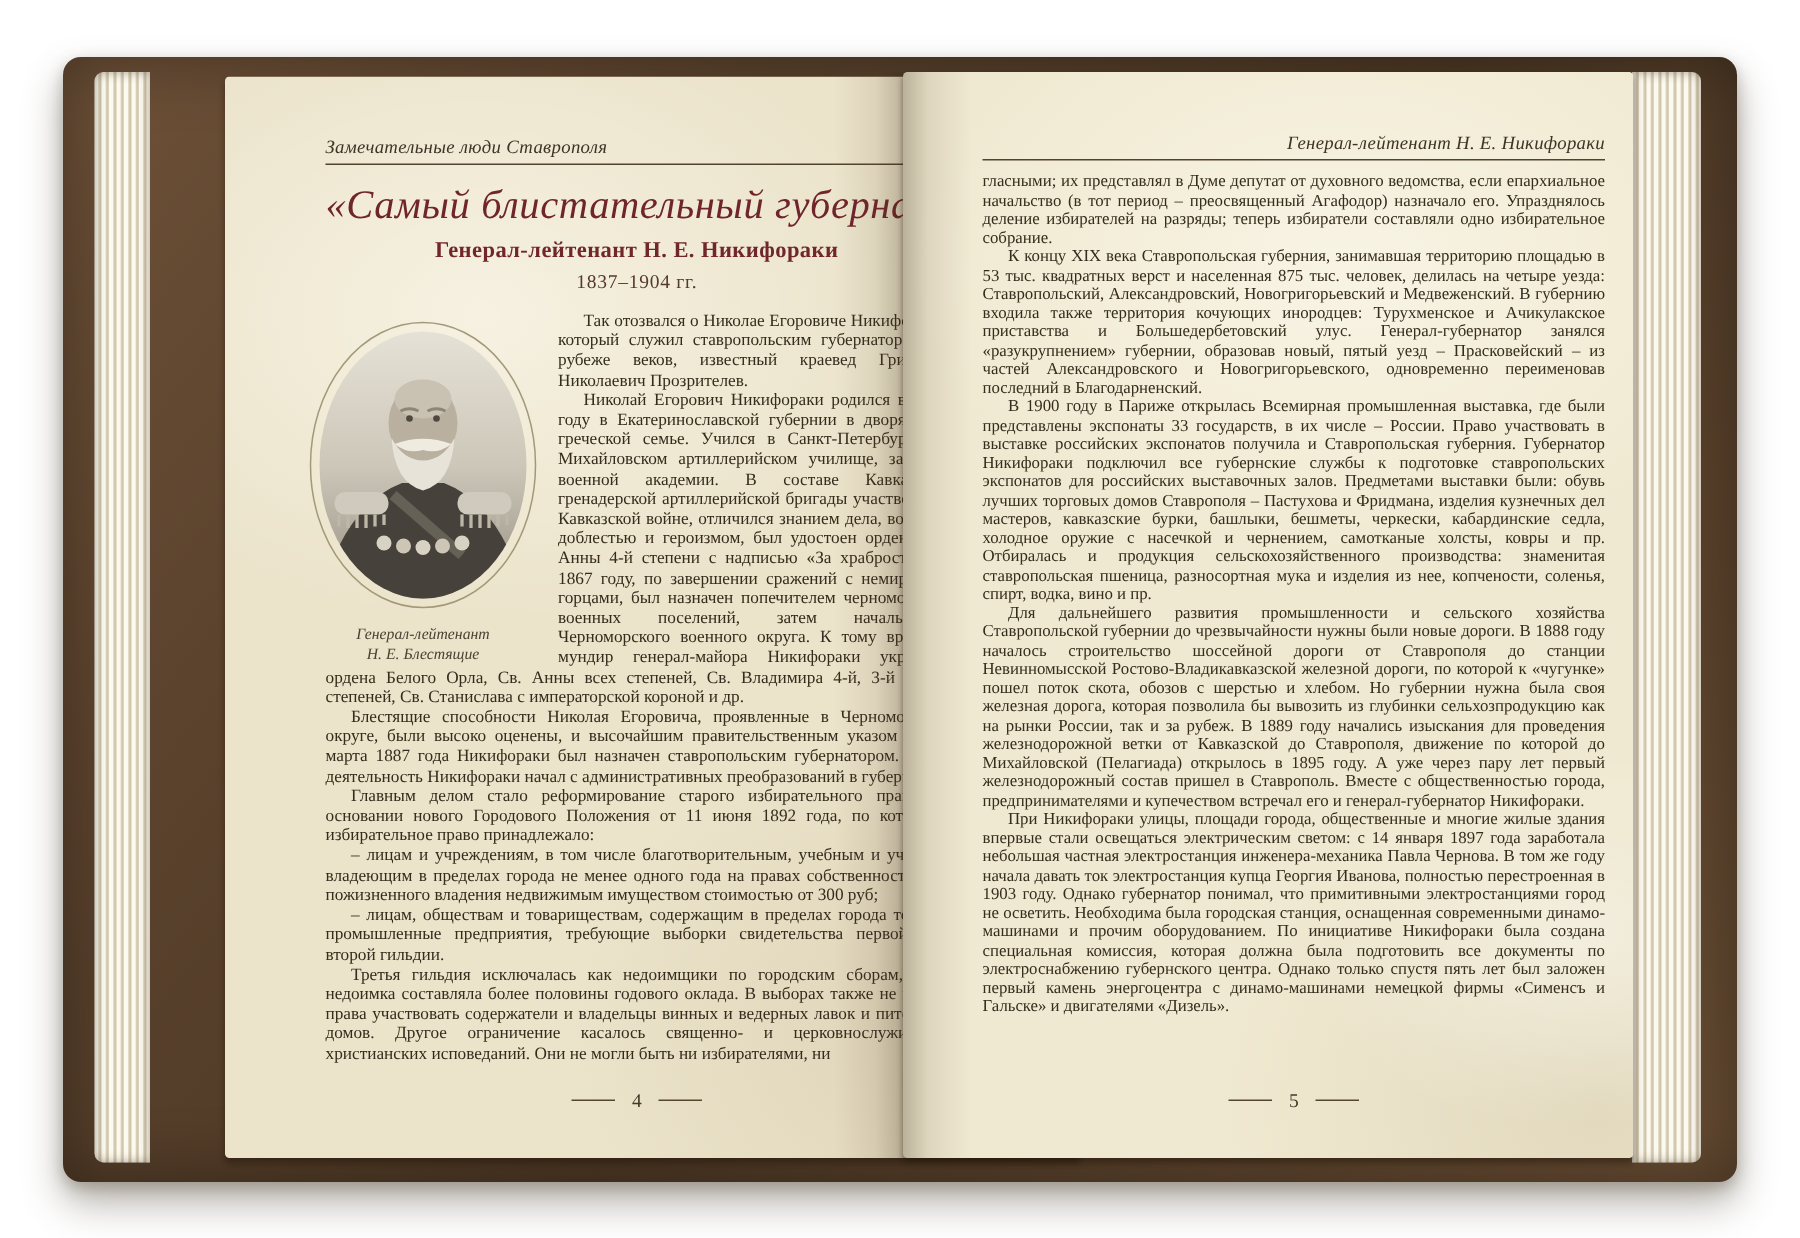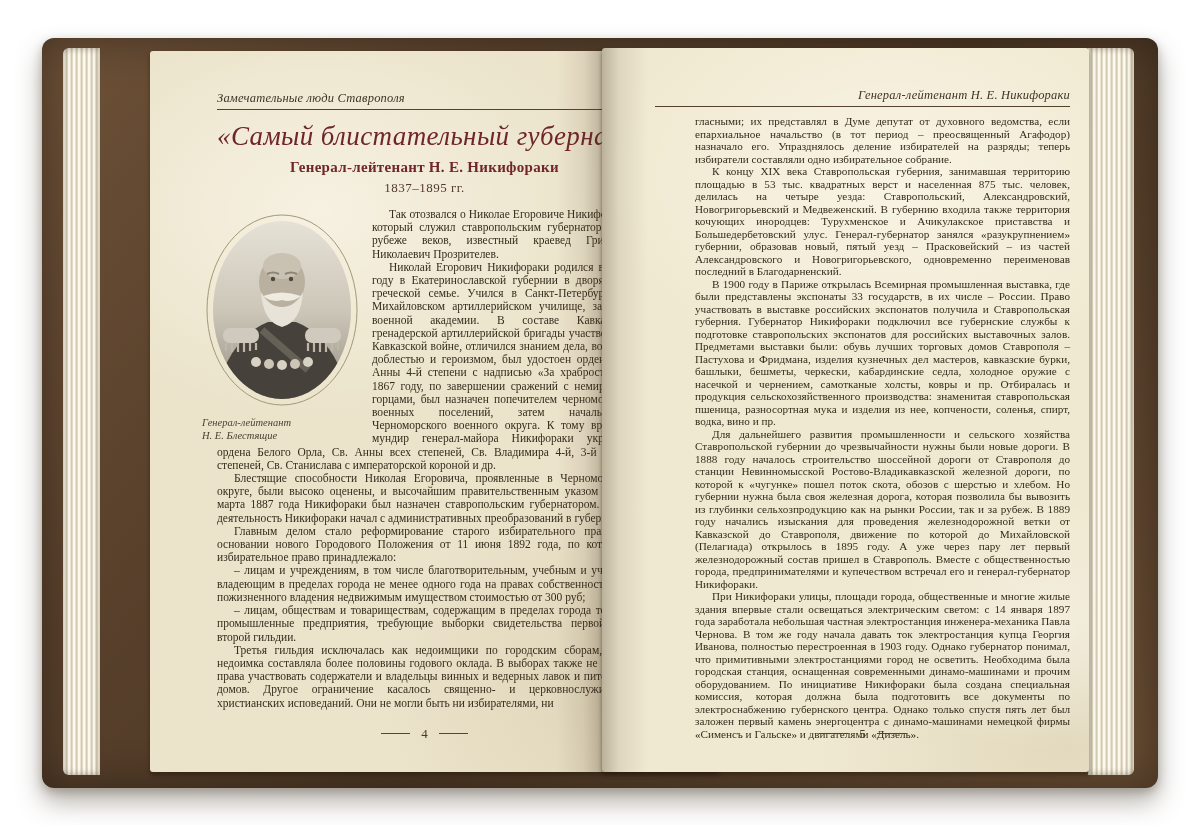--- a/index.html
+++ b/index.html
@@ -58,26 +58,26 @@
   .header-rule { margin-top:3px; border-bottom:1.4px solid #53432e; }
 
   .article-title    { margin-top:11px; text-align:center; font-style:italic; font-size:27px; color:#70242b; letter-spacing:.4px; white-space:nowrap; }
   .article-subtitle { margin-top:7px;  text-align:center; font-weight:bold;  font-size:15px; color:#70262a; letter-spacing:.3px; }
   .article-dates    { margin-top:4px;  text-align:center; font-size:13px; color:#55382e; letter-spacing:.5px; }
 
   .body-text {
     margin-top:12px; font-size:11.5px; line-height:13.2px; color:#362c1d;
     text-align:justify; text-justify:inter-word;
   }
-  .page.right .body-text { margin-top:8px; font-size:11.2px; line-height:12.5px;margin-left:40px; }
+  .page.right .body-text { margin-top:8px; font-size:11.2px; line-height:12.5px; }
   .para { margin:0; text-indent:17px; }
   .para.noindent { text-indent:0; }
 
   
-  .portrait-figure { float:left; width:160px; margin:4px 10px 2px -15px; text-align:left; }
+  .portrait-figure { float:left; width:160px; margin:4px 10px 2px -15px; text-align:center; }
   .portrait-caption { margin-top:6px; font-style:italic; font-size:10.5px; line-height:12.5px; color:#4b4134; }
 
   
   .page-number {
     position:absolute; bottom:30px; left:0; width:100%; text-align:center;
     font-size:13px; color:#443a2a;
   }
   .num-dash {
     display:inline-block; width:29px; border-top:1.2px solid #55472f;
     vertical-align:middle; margin:0 11px 3px 11px;
@@ -90,21 +90,21 @@
   <div class="edges left"></div>
   <div class="edges right"></div>
 
   <div class="page left">
     <div class="page-content">
       <div class="page-header">Замечательные люди Ставрополя</div>
       <div class="header-rule"></div>
 
       <div class="article-title">«Самый блистательный губернатор…»</div>
       <div class="article-subtitle">Генерал-лейтенант Н. Е. Никифораки</div>
-      <div class="article-dates">1837–1895 гг.</div>
+      <div class="article-dates">1837–1904 гг.</div>
 
       <div class="body-text">
         <div class="portrait-figure">
           <svg width="160" height="196" viewBox="0 0 160 196">
             <defs>
               <linearGradient id="ph" x1="0" y1="0" x2="0" y2="1">
                 <stop offset="0" stop-color="#e8e4d9"></stop>
                 <stop offset=".5" stop-color="#cdc7b9"></stop>
                 <stop offset="1" stop-color="#8f897c"></stop>
               </linearGradient>

